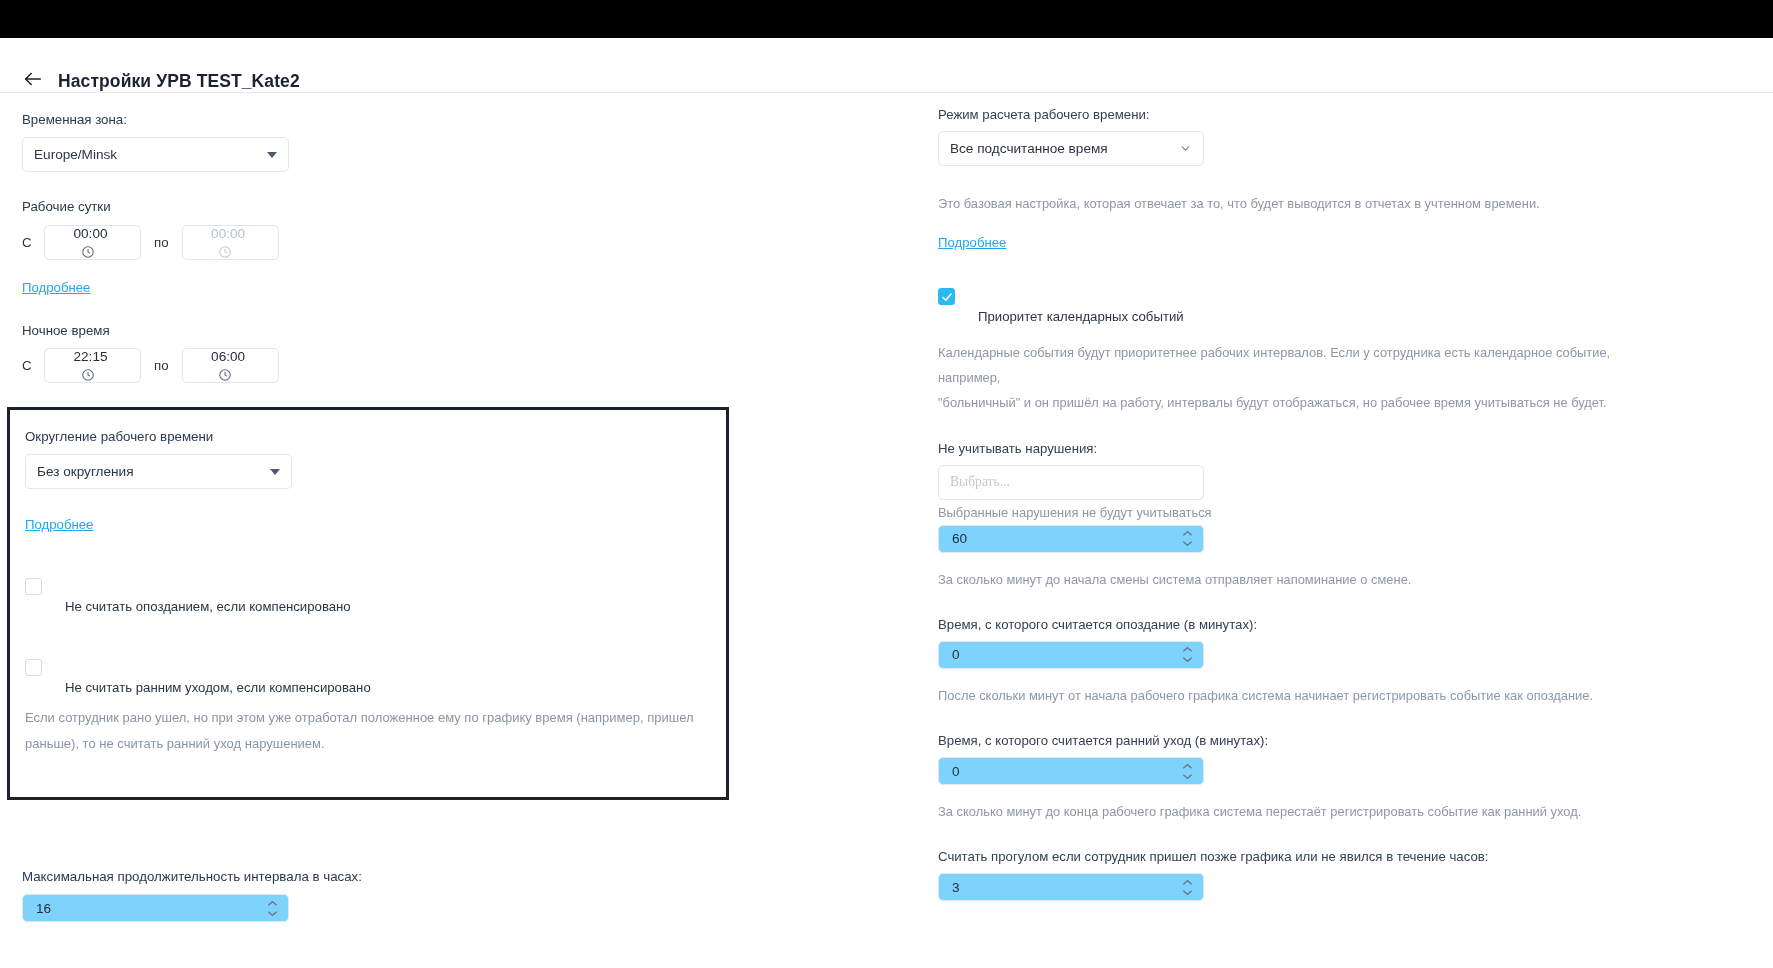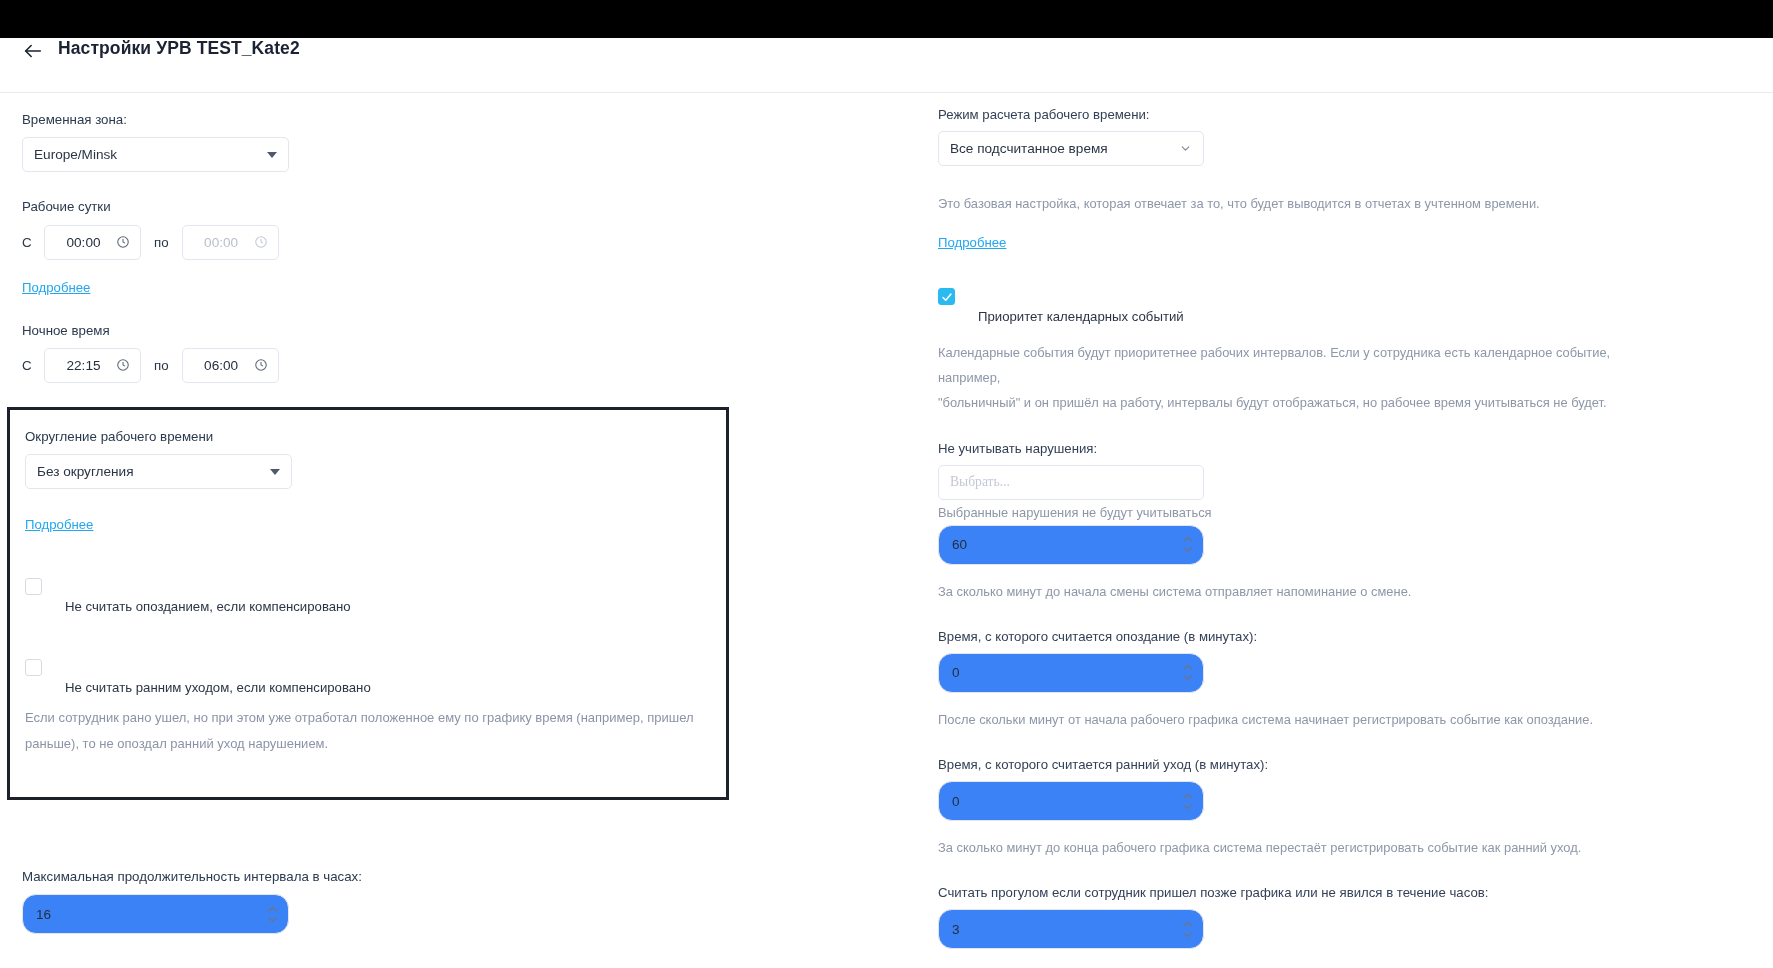--- a/index.html
+++ b/index.html
@@ -10,21 +10,21 @@
     overflow: hidden;
     background: #ffffff;
     font-family: "Liberation Sans", "DejaVu Sans", sans-serif;
   }
   .topbar {
     width: 100%; height: 38px;
     background: #000000;
   }
   .header {
     height: 55px;
-    display: flex; align-items: flex-start;
+    display: flex; align-items: flex-end;
     padding-left: 20px;
     border-bottom: 1px solid #e8eaee;
   }
   .back-arrow {
     width: 26px; height: 26px;
     display: flex; align-items: center; justify-content: center;
     cursor: pointer;
     margin-right: 12px;
   }
   .back-arrow svg { display: block; }
@@ -103,20 +103,21 @@
     margin: 0 13px;
   }
   .time-input {
     width: 97px; height: 35px;
     border: 1px solid #e3e6ef;
     border-radius: 5px;
     display: flex; align-items: center;
     justify-content: space-between;
     padding: 0 10px 0 0;
     background: #fff;
+    flex-direction: column;
   }
   .time-input .tv {
     flex: 1;
     text-align: center;
     font-size: 13.6px;
     color: #242f3e;
     padding-left: 6px;
   }
   .time-input.placeholder .tv { color: #b7bfcc; }
   .clock-ico { width: 14px; height: 14px; color: #5b6678; flex: 0 0 auto; }
@@ -164,26 +165,26 @@
     max-width: 690px;
     margin-top: 10px;
   }
   .desc-right {
     font-size: 12.9px;
     color: #8e97a8;
     line-height: 1.95;
     max-width: 700px;
   }
   .num-box {
-    height: 40px;
+    height: 28px;
     border: 1px solid #e3e6ef;
-    border-radius: 14px;
+    border-radius: 5px;
     display: flex; align-items: center;
     padding: 0 10px 0 13px;
-    background: #3b82f6;
+    background: #7dd3fc;
     justify-content: space-between;
   }
   .num-box.w-left { width: 267px; }
   .num-box.w-right { width: 266px; }
   .num-val { font-size: 13.6px; color: #242f3e; }
   .spin {
     display: flex; flex-direction: column;
     gap: 3px; align-items: center;
     cursor: pointer;
   }
@@ -269,21 +270,21 @@
 
       <div class="check-row mt-lg">
         <span class="cb"></span>
         <span class="check-label">Не считать опозданием, если компенсировано</span>
       </div>
 
       <div class="check-row mt-lg">
         <span class="cb"></span>
         <span class="check-label">Не считать ранним уходом, если компенсировано</span>
       </div>
-      <div class="desc">Если сотрудник рано ушел, но при этом уже отработал положенное ему по графику время (например, пришел раньше), то не опоздал ранний уход нарушением.</div>
+      <div class="desc">Если сотрудник рано ушел, но при этом уже отработал положенное ему по графику время (например, пришел раньше), то не считать ранний уход нарушением.</div>
 
       <div class="check-row mt-lg">
         <span class="cb checked">
           <svg viewBox="0 0 24 24" fill="none" stroke="currentColor" stroke-width="3" stroke-linecap="round" stroke-linejoin="round">
               <polyline points="4,13 9.5,18.5 20,6"></polyline>
             </svg>
         </span>
         <span class="check-label">Ограничивать максимальную продолжительность интервала.</span>
       </div>
       <div class="desc">Если сотрудник забыл отметиться, то интервал будет автоматически закрыт</div>

